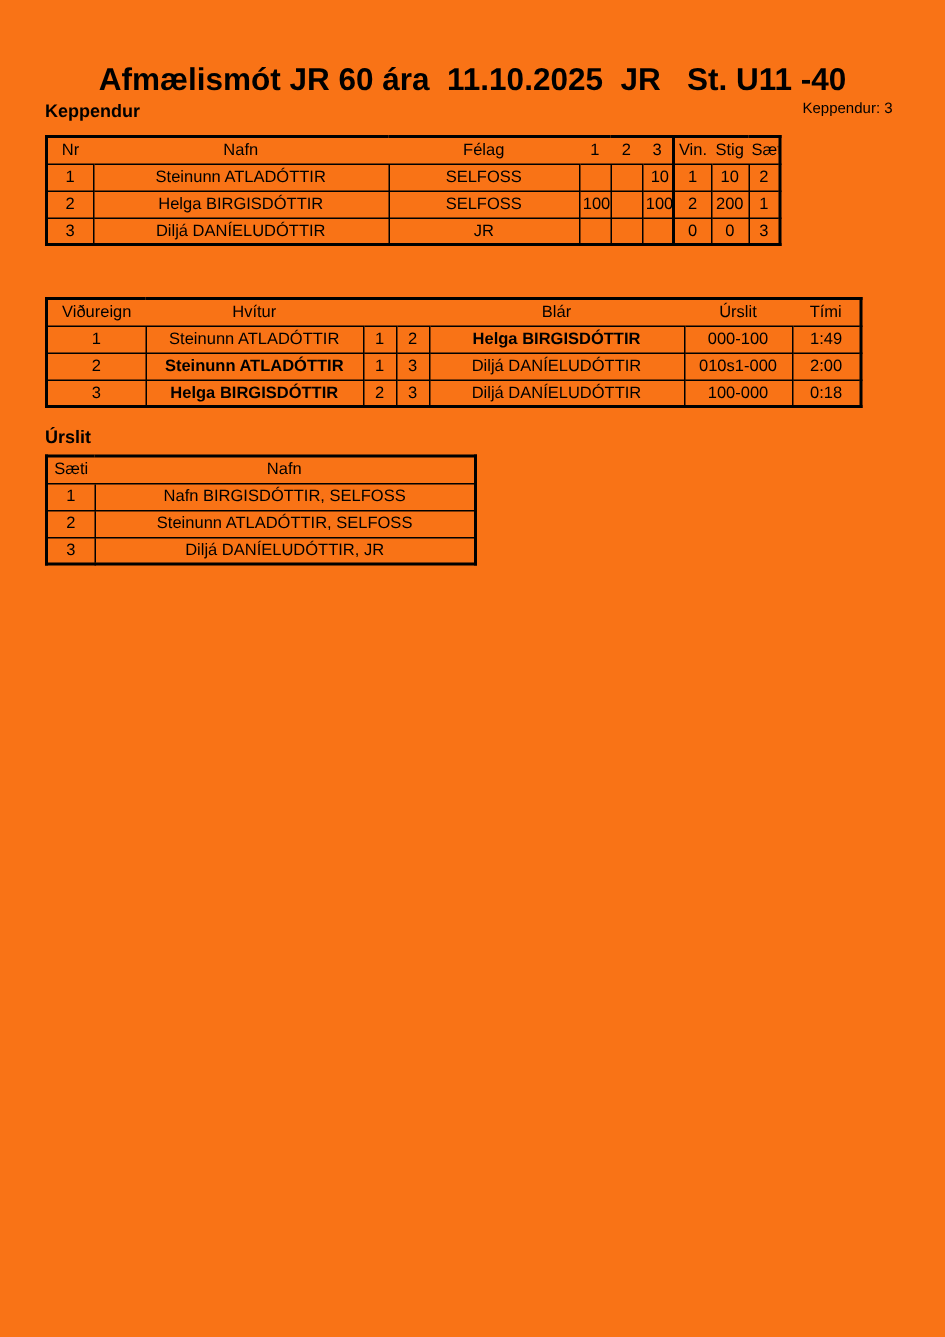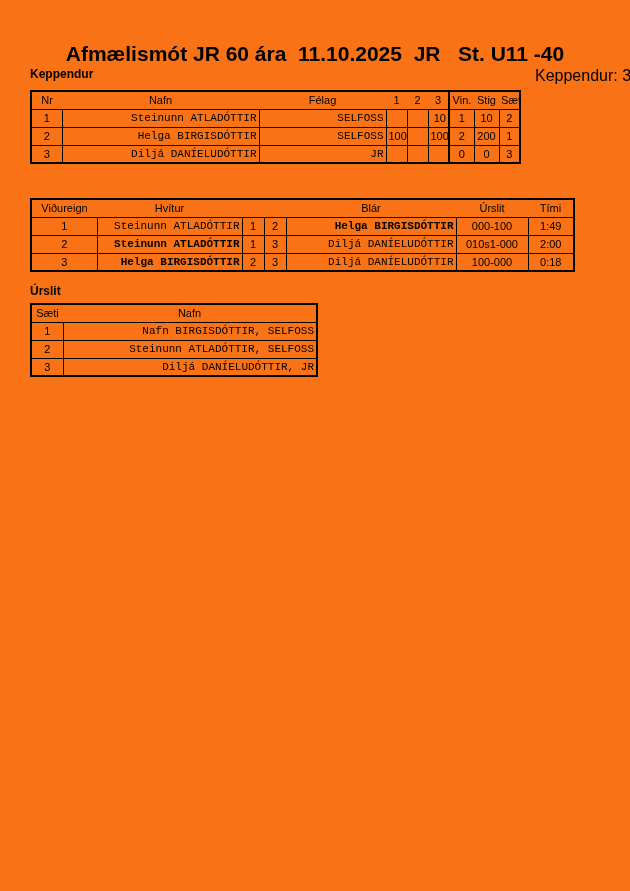--- a/index.html
+++ b/index.html
@@ -31,21 +31,21 @@
     font-size: 12px;
     font-weight: bold;
   }
   #title-keppendur { top: 67px; left: 30px; width: 410px; }
   #title-vidureignir { top: 181px; left: 30px; width: 543px; }
   #title-urslit { top: 284px; left: 30px; width: 286px; }
   .count-note {
     position: absolute;
     top: 67px;
     left: 535px;
-    font-size: 16px;
+    font-size: 10px;
     white-space: pre;
   }
   table.doc {
     position: absolute;
     border-collapse: collapse;
     table-layout: fixed;
     border: 2px solid #000;
     font-size: 11px;
   }
   #table-keppendur  { top: 90px;  left: 30px; width: 489px; }
@@ -65,21 +65,21 @@
     padding: 0 2px;
     font-weight: normal;
     vertical-align: middle;
     text-align: center;
     overflow: hidden;
     white-space: nowrap;
   }
   th.h-left { text-align: left; }
   th.h-rnum { text-align: right; padding-right: 4px; }
   td.c-center { text-align: center; }
-  td.c-name { text-align: right; padding-left: 5px; font-family: Liberation Mono, monospace; }
+  td.c-name { text-align: center; padding-left: 5px; }
   td.c-rnum { text-align: right; padding-right: 2px; }
   .vsep { border-left: 2px solid #000 !important; }
   .winner { font-weight: bold; }
 </style>
 </head>
 <body>
 
 <div id="page">
 
   <div class="doc-title">Afmælismót JR 60 ára  11.10.2025  JR   St. U11 -40</div>

